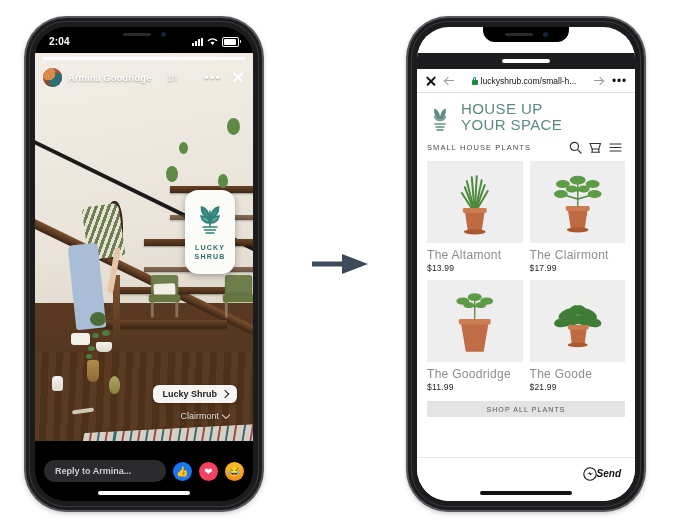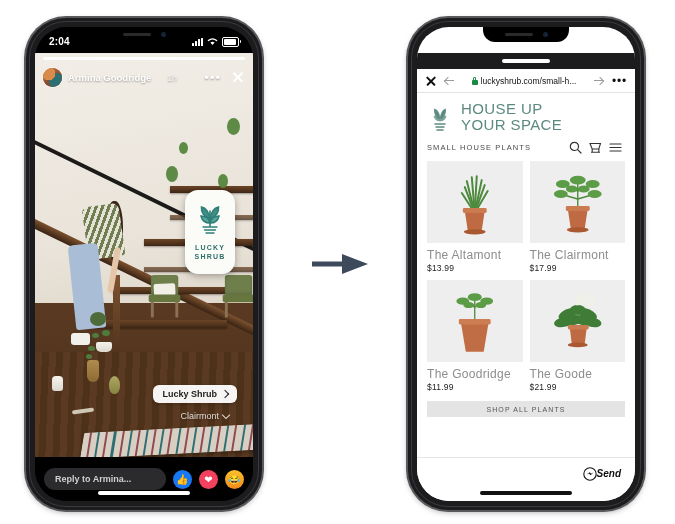--- a/index.html
+++ b/index.html
@@ -126,21 +126,21 @@
       border-radius:6px;height:18px;padding:0 9px;display:flex;align-items:center;gap:5px;
       box-shadow:0 1px 4px rgba(0,0,0,.25);}
   .cta-pill span{font-size:9px;font-weight:bold;color:#1c1c1e;}
   .chev{width:5px;height:5px;border-right:1.4px solid #1c1c1e;border-top:1.4px solid #1c1c1e;
       transform:rotate(45deg);}
   .sponsored{position:absolute;z-index:12;display:flex;align-items:center;gap:4px;
       font-size:9px;color:rgba(255,255,255,.82);text-shadow:0 1px 2px rgba(0,0,0,.3);}
   .chev-d{width:5px;height:5px;border-right:1.3px solid rgba(255,255,255,.82);
       border-bottom:1.3px solid rgba(255,255,255,.82);transform:rotate(45deg);margin-bottom:2px;}
 
-  .story-foot{position:absolute;left:0;right:0;bottom:0;height:44px;background:#000;z-index:16;
+  .story-foot{position:absolute;left:0;right:0;bottom:0;height:60px;background:#000;z-index:16;
       display:flex;align-items:center;padding:0 9px;gap:7px;box-sizing:border-box;}
   .reply-box{flex:1;height:22px;border-radius:12px;background:#2b2b2e;
       display:flex;align-items:center;padding:0 11px;box-sizing:border-box;}
   .reply-box span{font-size:9px;color:#cfcfd2;font-weight:bold;}
   .react{width:19px;height:19px;border-radius:50%;display:flex;align-items:center;justify-content:center;
       font-size:10px;flex:0 0 auto;}
   .react.like{background:#1877f2;}
   .react.love{background:#f3425f;}
   .react.haha{background:linear-gradient(180deg,#fbc02d,#f08a1a);}
 

